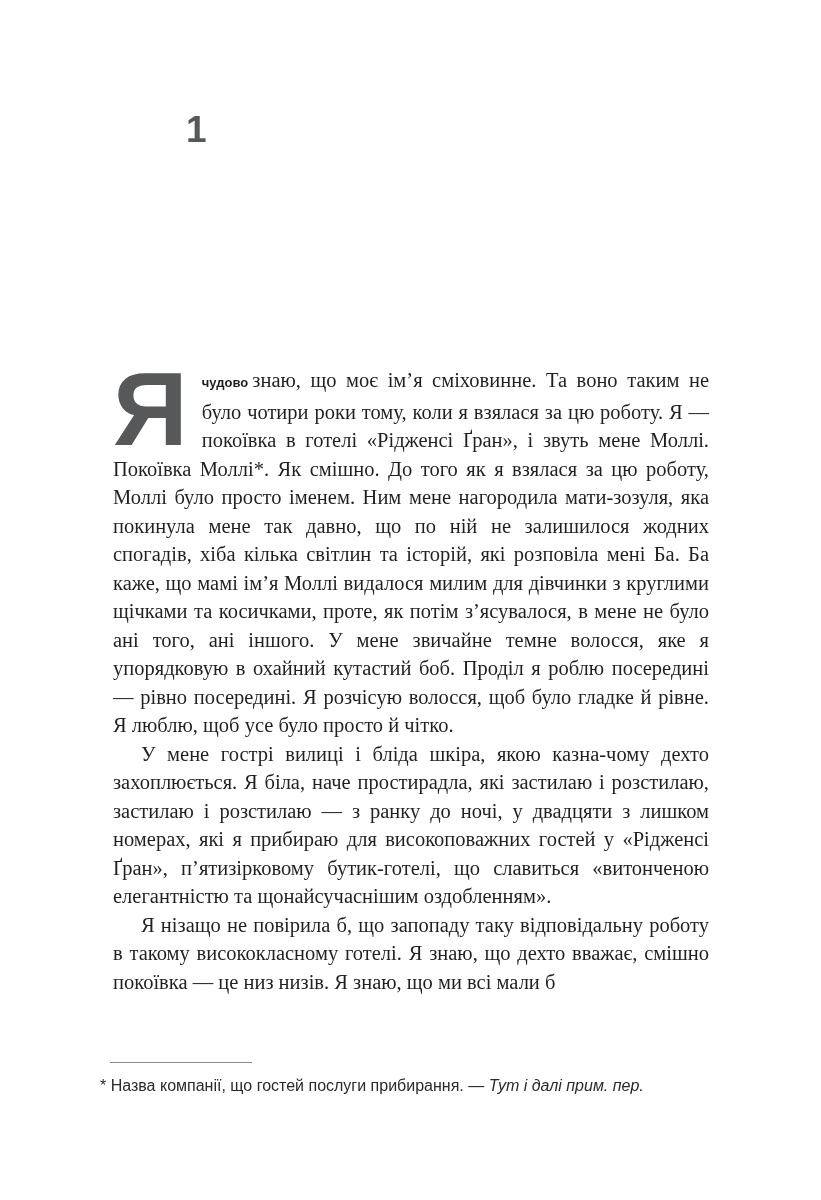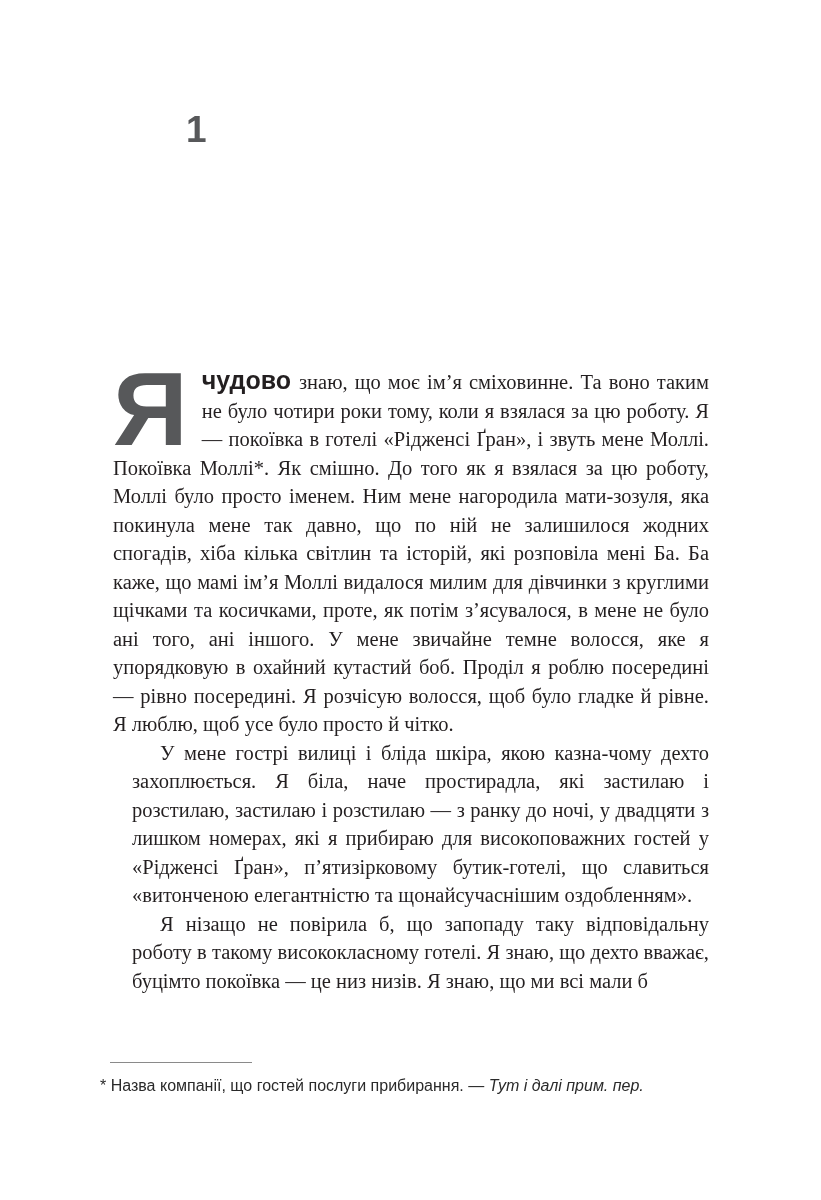--- a/index.html
+++ b/index.html
@@ -34,36 +34,35 @@
     line-height: 28.5px;
     color: #231f20;
     text-align: justify;
   }
   .para {
     margin: 0;
     padding: 0;
   }
   .para.indented {
     text-indent: 28px;
-    margin-left: 19px;
   }
   .dropcap {
     float: left;
     font-family: "Liberation Sans", sans-serif;
     font-weight: bold;
     font-size: 104px;
     line-height: 82px;
     height: 84px;
     color: #57585a;
     margin: 2px 14px 0 0;
   }
   .lead {
     font-family: "Liberation Sans", sans-serif;
     font-weight: bold;
-    font-size: 25px;
+    font-size: 13px;
     margin-right: 0.32em;
   }
   .footnote {
     position: absolute;
     left: 100px;
     top: 1052px;
     width: 610px;
     font-family: "Liberation Sans", sans-serif;
     font-size: 16px;
     line-height: 22px;
@@ -90,21 +89,21 @@
   <div class="chapter-number">1</div>
 
   <div class="content">
 
     <p class="para">
       <span class="dropcap">Я</span><span class="lead">чудово</span><span>знаю, що моє ім’я сміховинне. Та воно таким не було чотири роки тому, коли я взялася за цю роботу. Я — покоївка в готелі «Рідженсі Ґран», і звуть мене Моллі. Покоївка Моллі*. Як смішно. До того як я взялася за цю роботу, Моллі було просто іменем. Ним мене нагородила мати-зозуля, яка покинула мене так давно, що по ній не залишилося жодних спогадів, хіба кілька світлин та історій, які розповіла мені Ба. Ба каже, що мамі ім’я Моллі видалося милим для дівчинки з круглими щічками та косичками, проте, як потім з’ясувалося, в мене не було ані того, ані іншого. У мене звичайне темне волосся, яке я упорядковую в охайний кутастий боб. Проділ я роблю посередині — рівно посередині. Я розчісую волосся, щоб було гладке й рівне. Я люблю, щоб усе було просто й чітко.</span>
     </p>
 
     <p class="para indented">У мене гострі вилиці і бліда шкіра, якою казна-чому дехто захоплюється. Я біла, наче простирадла, які застилаю і розстилаю, застилаю і розстилаю — з ранку до ночі, у двадцяти з лишком номерах, які я прибираю для високоповажних гостей у «Рідженсі Ґран», п’ятизірковому бутик-готелі, що славиться «витонченою елегантністю та щонайсучаснішим оздобленням».</p>
 
-    <p class="para indented">Я нізащо не повірила б, що запопаду таку відповідальну роботу в такому висококласному готелі. Я знаю, що дехто вважає, буцімто покоївка — це низ низів. Я знаю, що ми всі мали б</p>
+    <p class="para indented">Я нізащо не повірила б, що запопаду таку відповідальну роботу в такому висококласному готелі. Я знаю, що дехто вважає, смішно покоївка — це низ низів. Я знаю, що ми всі мали б</p>
 
   </div>
 
   <div class="footnote">
     <hr class="footnote-rule">
     <p class="footnote-text"><span>*</span>
       <span>Назва компанії, що гостей послуги прибирання. —</span>
       <span class="footnote-attribution">Тут і далі прим. пер.</span>
     </p>
   </div>

